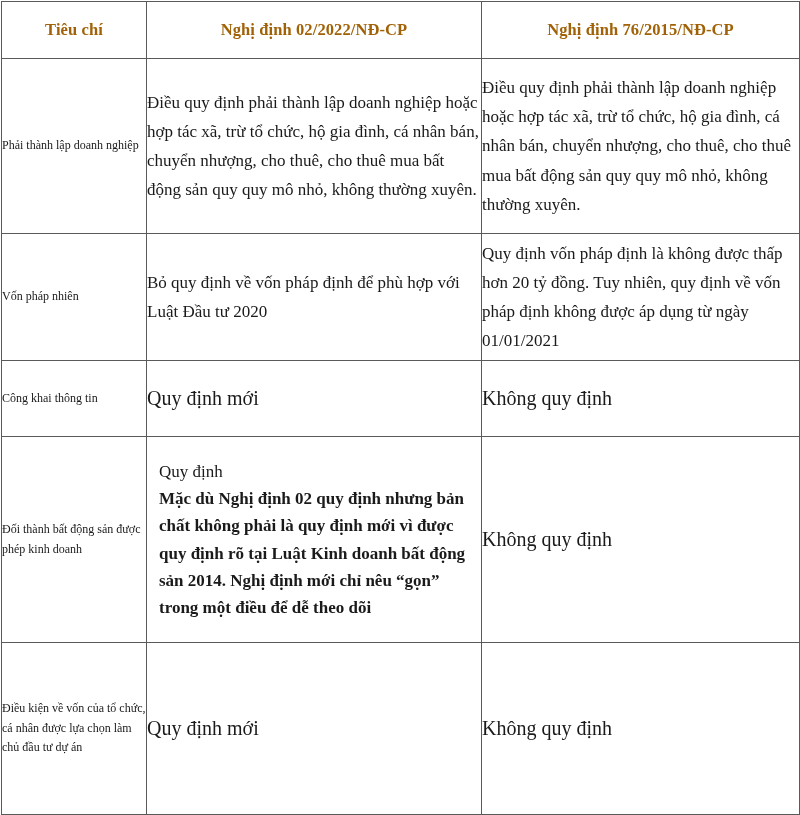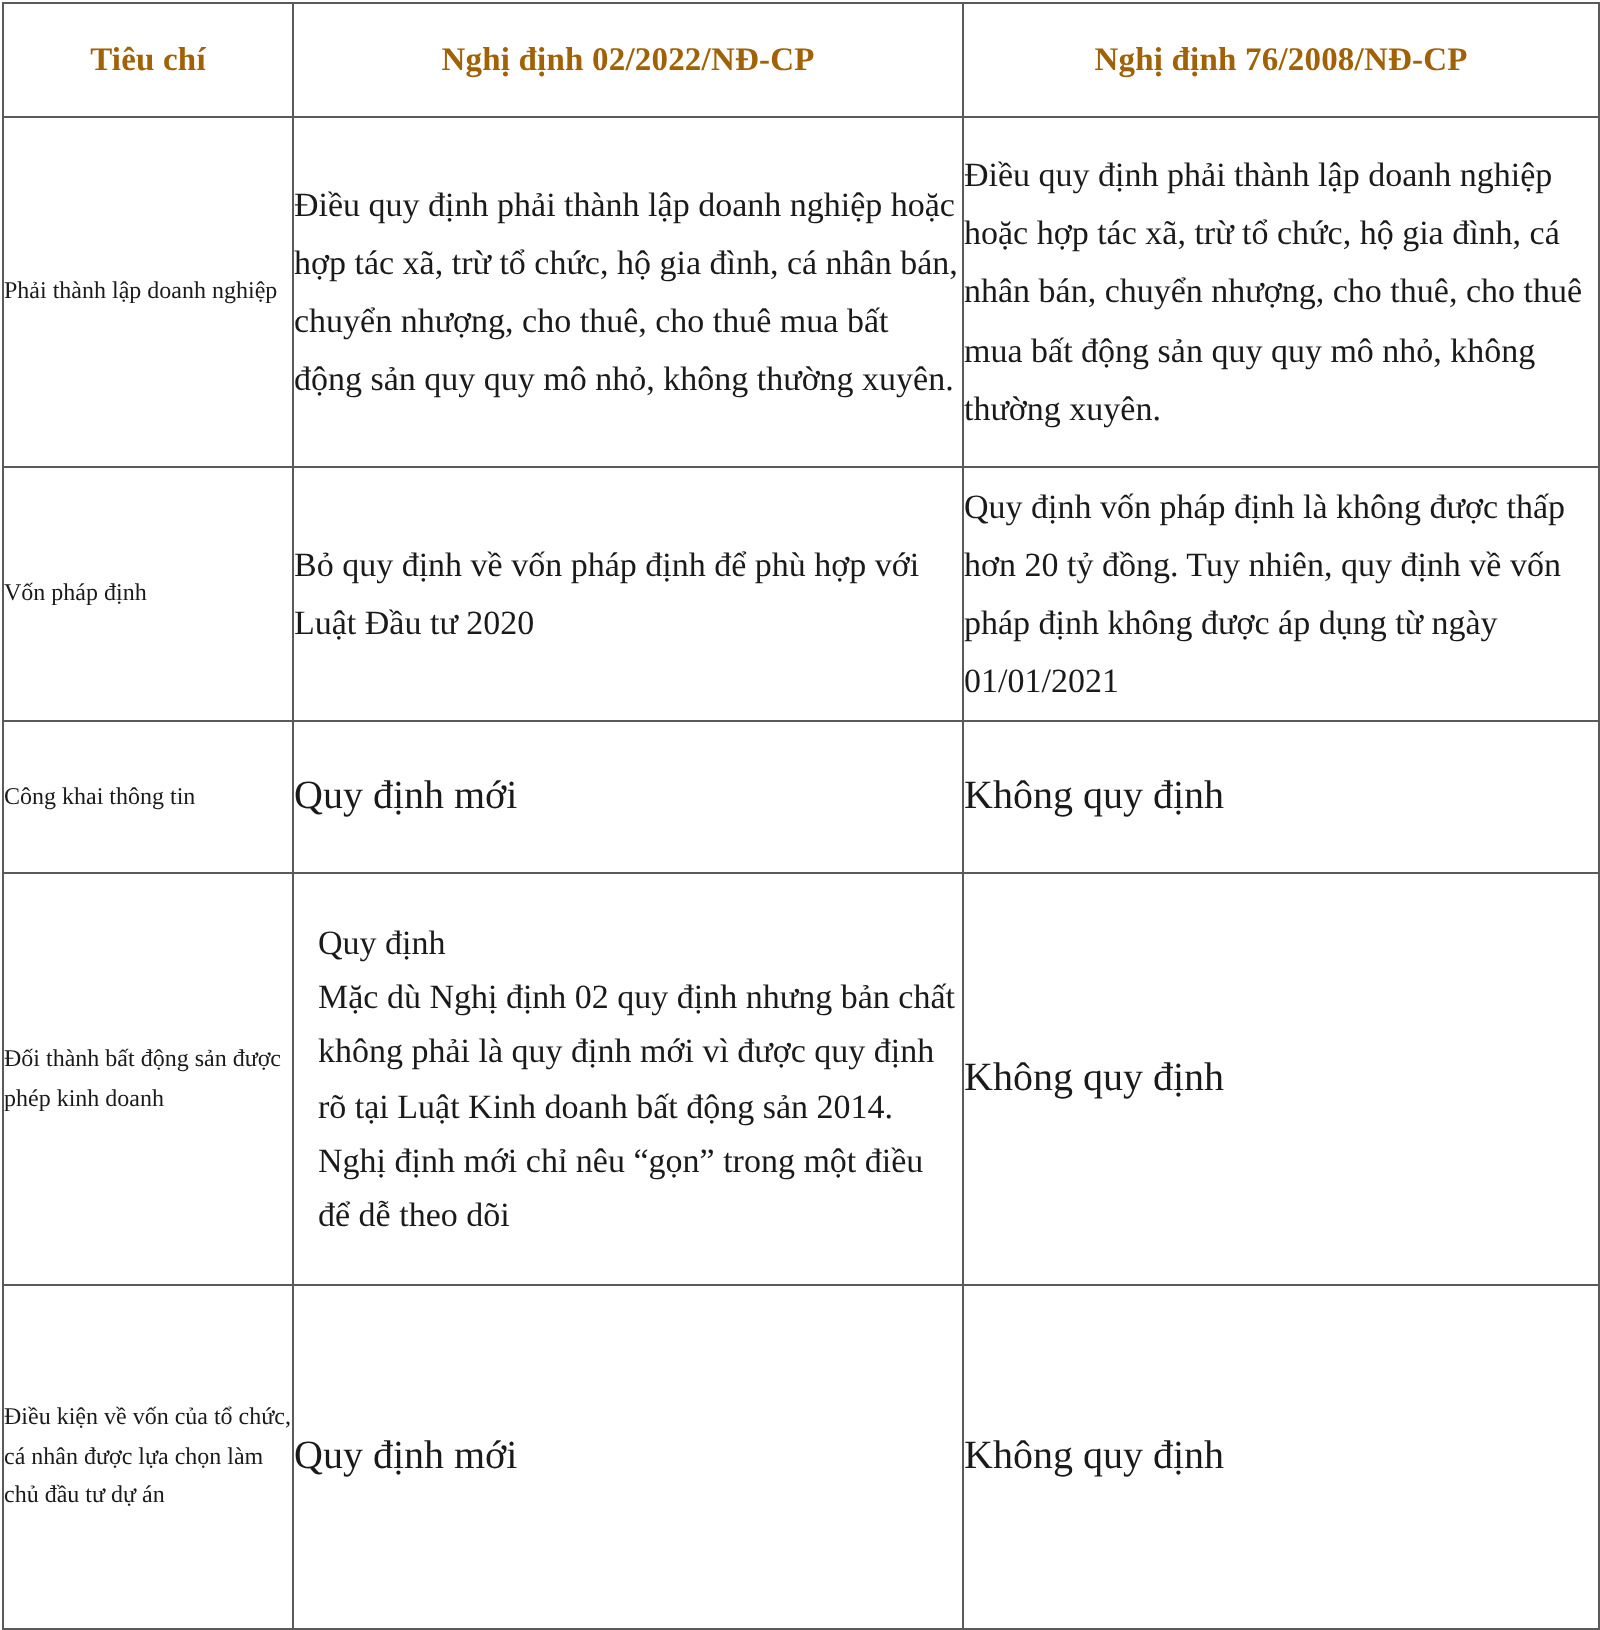--- a/index.html
+++ b/index.html
@@ -84,52 +84,52 @@
   }
 
   
   tr.row-1 td { height: 174px; }
   tr.row-2 td { height: 126px; }
   tr.row-3 td { height: 75px; margin-top: 11px; }
   tr.row-4 td { height: 205px; }
   tr.row-5 td { height: 171px; }
 
   .para { margin: 0; }
-  .para + .para { margin-top: 0; }
+  .para + .para { margin-top: 0; font-weight: bold; }
 </style>
 </head>
 <body>
 
 <div class="page">
 
   <table class="compare-table">
     <colgroup>
       <col class="c-criteria">
       <col class="c-nd02">
       <col class="c-nd76">
     </colgroup>
 
     <thead>
       <tr>
         <th>Tiêu chí</th>
         <th>Nghị định 02/2022/NĐ-CP</th>
-        <th>Nghị định 76/2008/NĐ-CP</th>
+        <th>Nghị định 76/2015/NĐ-CP</th>
       </tr>
     </thead>
 
     <tbody>
 
       <tr class="row-1">
         <td class="cell-criteria">Phải thành lập doanh nghiệp</td>
         <td class="cell-body">Điều quy định phải thành lập doanh nghiệp hoặc hợp tác xã, trừ tổ chức, hộ gia đình, cá nhân bán, chuyển nhượng, cho thuê, cho thuê mua bất động sản quy quy mô nhỏ, không thường xuyên.</td>
         <td class="cell-body">Điều quy định phải thành lập doanh nghiệp hoặc hợp tác xã, trừ tổ chức, hộ gia đình, cá nhân bán, chuyển nhượng, cho thuê, cho thuê mua bất động sản quy quy mô nhỏ, không thường xuyên.</td>
       </tr>
 
       <tr class="row-2">
-        <td class="cell-criteria">Vốn pháp định</td>
+        <td class="cell-criteria">Vốn pháp nhiên</td>
         <td class="cell-body">Bỏ quy định về vốn pháp định để phù hợp với Luật Đầu tư 2020</td>
         <td class="cell-body">Quy định vốn pháp định là không được thấp hơn 20 tỷ đồng. Tuy nhiên, quy định về vốn pháp định không được áp dụng từ ngày 01/01/2021</td>
       </tr>
 
       <tr class="row-3">
         <td class="cell-criteria">Công khai thông tin</td>
         <td class="cell-body short">Quy định mới</td>
         <td class="cell-body short">Không quy định</td>
       </tr>
 

